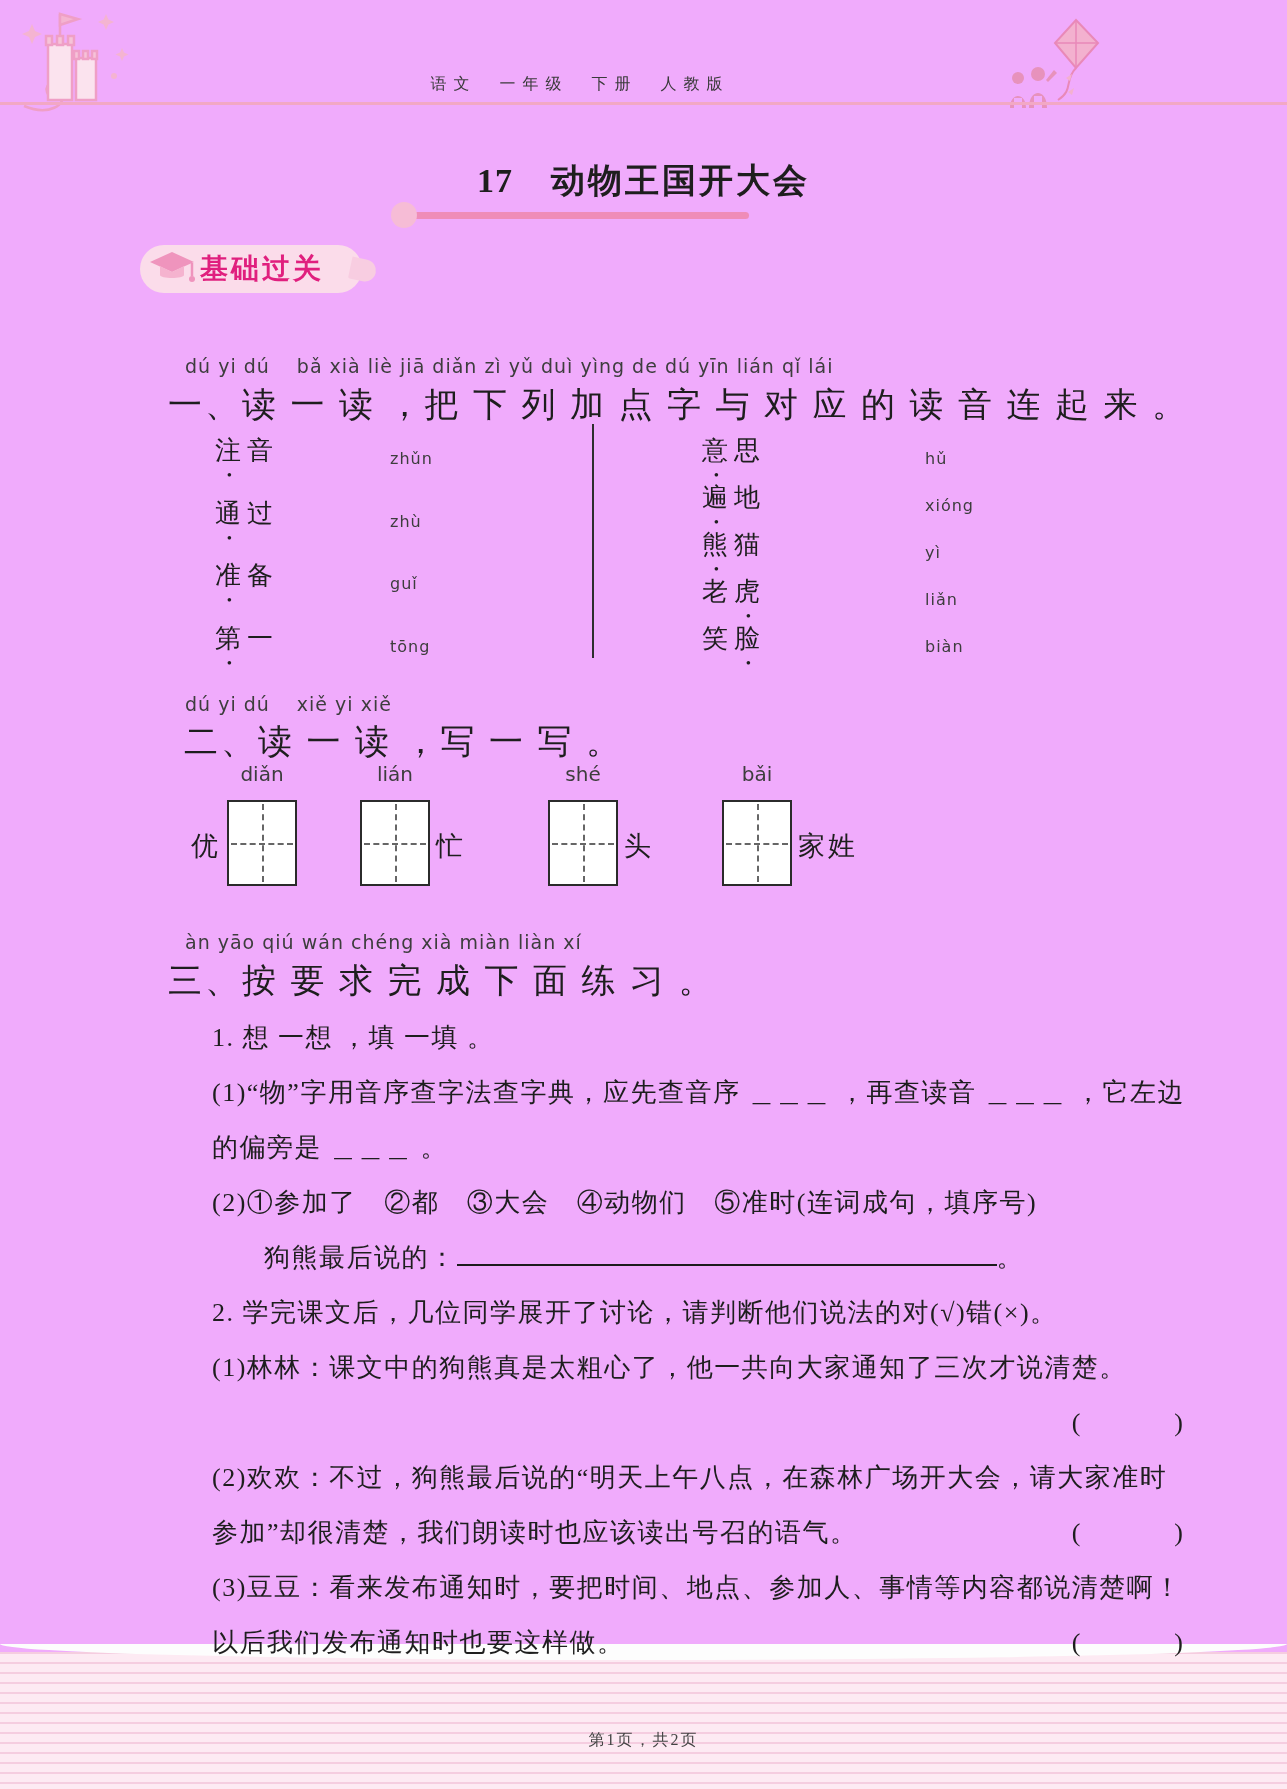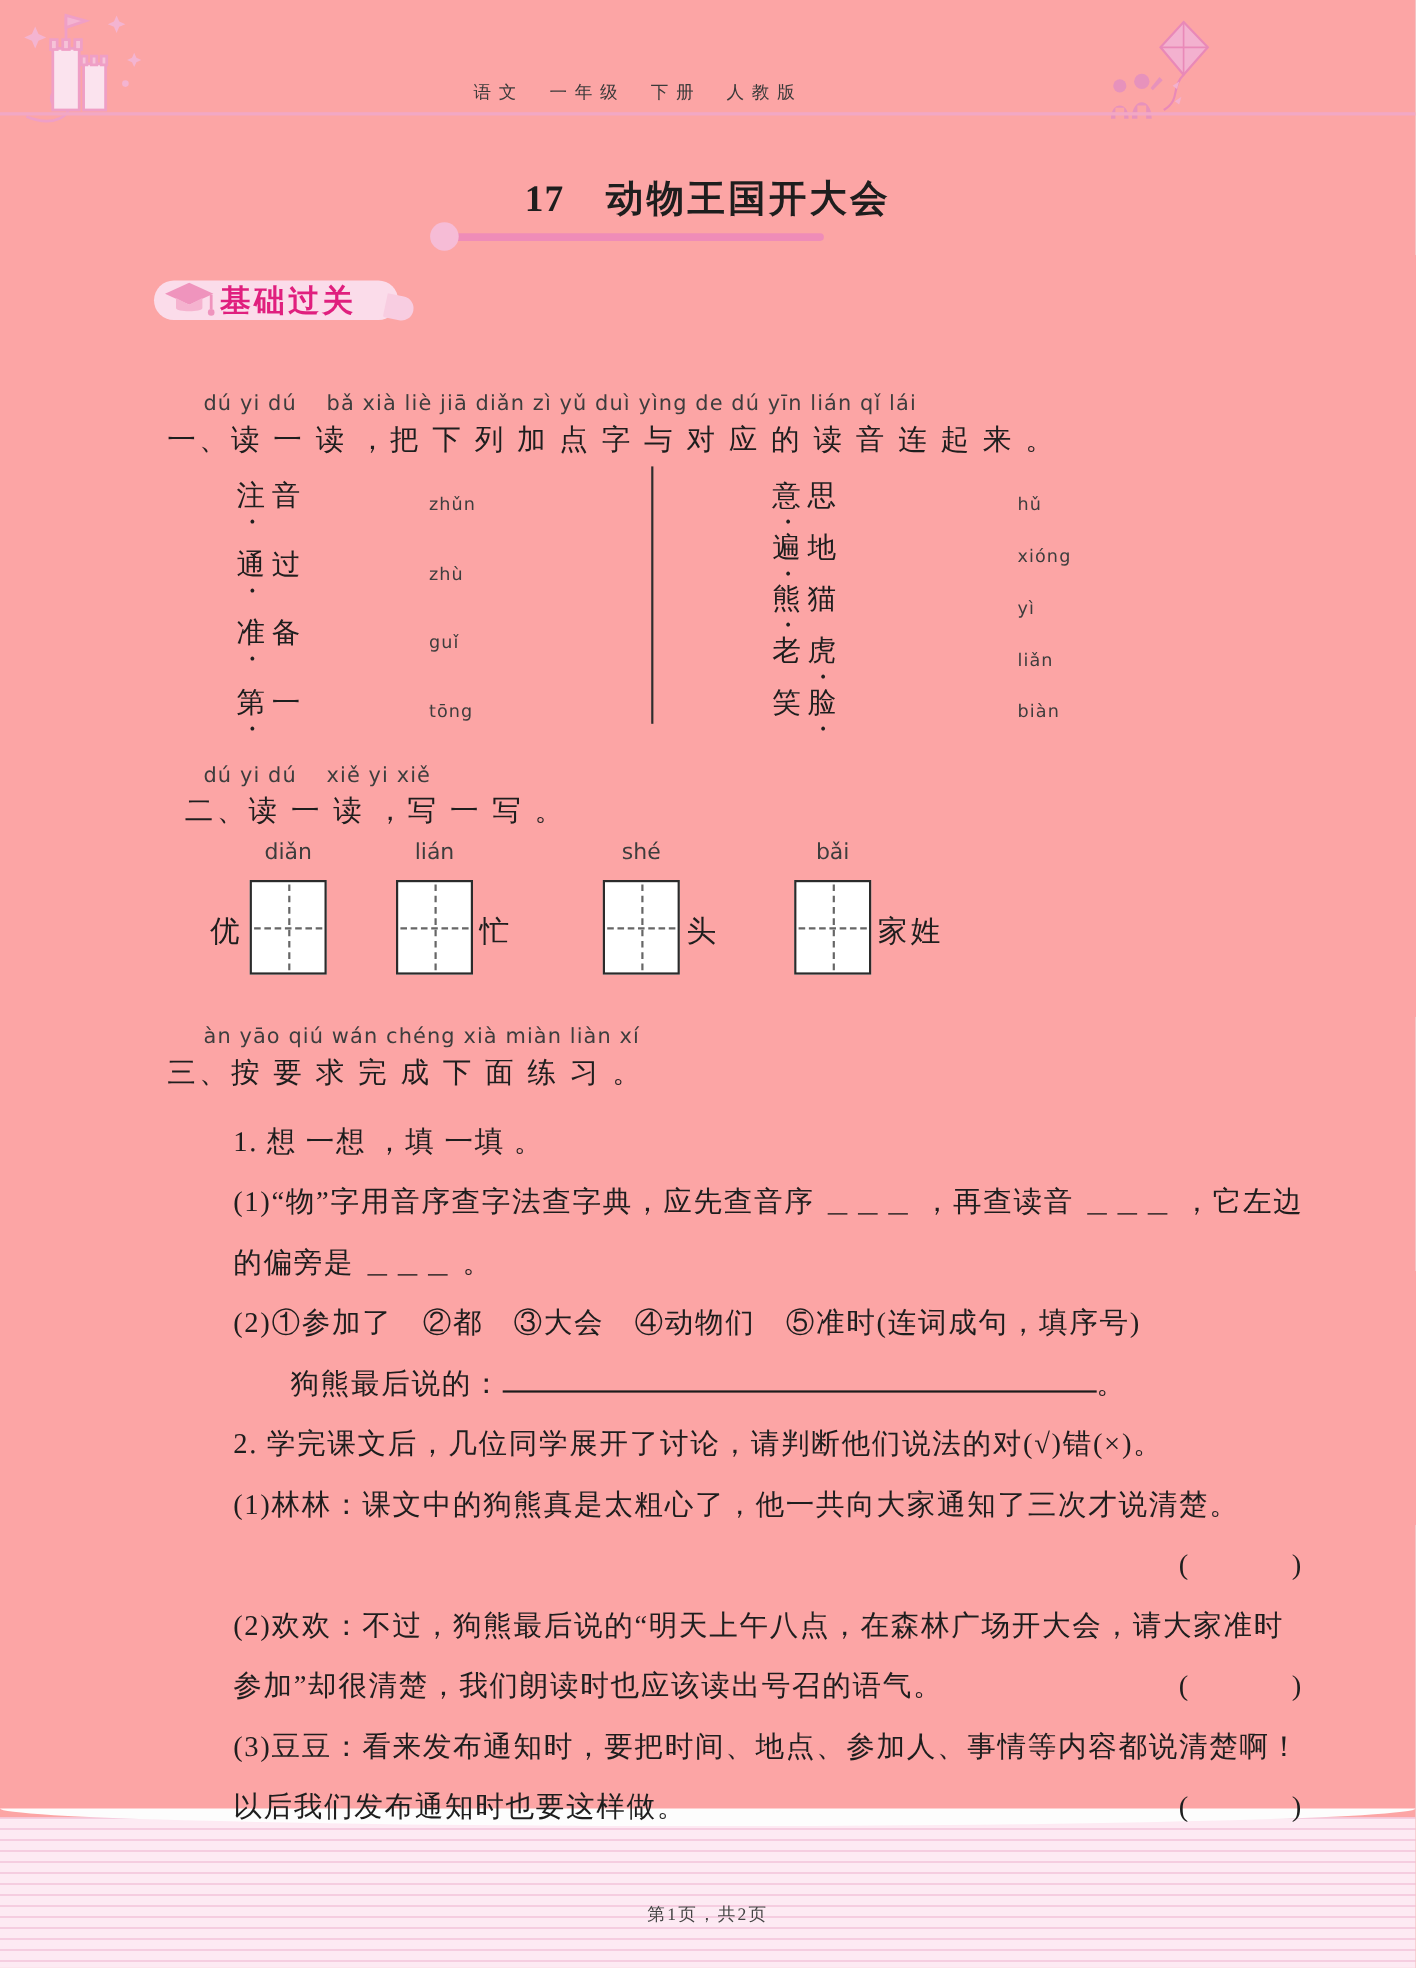--- a/index.html
+++ b/index.html
@@ -1,18 +1,18 @@
 <!DOCTYPE html>
 <html><head>
 <meta charset="utf-8">
 <style>
   html,body{margin:0;padding:0;background:#e9e9e9;}
   .page{
     position:relative;width:1287px;height:1789px;margin:0 auto;
-    background:#fca5a5;overflow:hidden;
+    background:#f0abfc;overflow:hidden;
     font-family:"Liberation Serif","DejaVu Serif",serif;color:#1e1e1e;
   }
   
   .header-text{
     position:absolute;top:74px;left:0;width:1160px;text-align:center;
     font-size:16px;color:#3a3a3a;letter-spacing:7px;
   }
   .header-line{position:absolute;top:102px;left:0;width:100%;height:3px;background:#f2a8c5;}
   .deco-left{position:absolute;top:6px;left:18px;}
   .deco-right{position:absolute;top:16px;left:980px;}
@@ -23,36 +23,36 @@
   .title-underline{
     position:relative;margin:8px auto 0;width:350px;height:7px;
     background:#ef8cb8;border-radius:4px;transform:translateX(-70px);
   }
   .title-dot{
     position:absolute;left:-8px;top:-10px;width:26px;height:26px;border-radius:50%;
     background:#f6bcd6;
   }
   
   .badge{
-    position:absolute;top:255px;left:140px;width:222px;height:36px;
-    background:#fbdcea;border-radius:26px;display:flex;align-items:flex-start;
+    position:absolute;top:245px;left:140px;width:222px;height:48px;
+    background:#fbdcea;border-radius:26px;display:flex;align-items:center;
   }
   .badge::after{
     content:"";position:absolute;right:-14px;top:14px;width:26px;height:22px;
     background:#f8cde1;border-radius:0 14px 14px 2px;transform:rotate(12deg);
   }
   .badge-icon{margin:0 4px 0 8px;flex:0 0 auto;display:flex;}
   .badge-label{
     font-family:"Liberation Sans","DejaVu Sans",sans-serif;
     font-size:28px;font-weight:bold;color:#e01f7e;letter-spacing:3px;
   }
   
   .pinyin{font-family:"DejaVu Sans","Liberation Sans",sans-serif;color:#3d3d3d;}
   .ex-pinyin{position:absolute;font-size:19px;letter-spacing:1px;}
-  .ex-instruction{position:absolute;font-size:26px;letter-spacing:3px;}
+  .ex-instruction{position:absolute;font-size:34px;letter-spacing:3px;margin-left:16px;}
   #ex1-pinyin{top:354px;left:185px;}
   #ex1-instruction{top:382px;left:152px;}
   
   .match-table{position:absolute;top:424px;left:180px;width:940px;height:234px;display:flex;}
   .match-half{
     width:412px;height:100%;display:flex;flex-direction:column;
     justify-content:space-between;padding:2px 0;box-sizing:border-box;
   }
   .match-half.right{width:528px;border-left:2px solid #2e2e2e;padding-left:108px;}
   .match-row{display:flex;align-items:flex-end;height:42px;}

